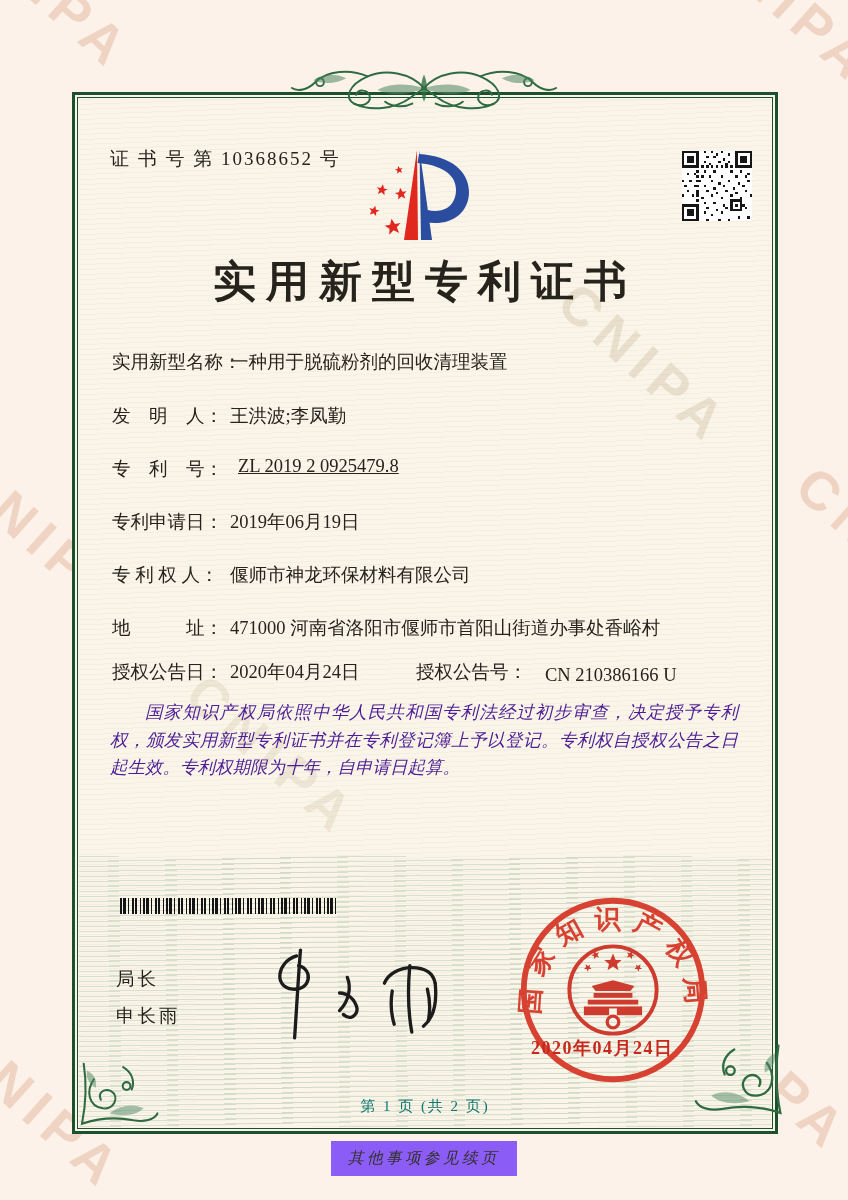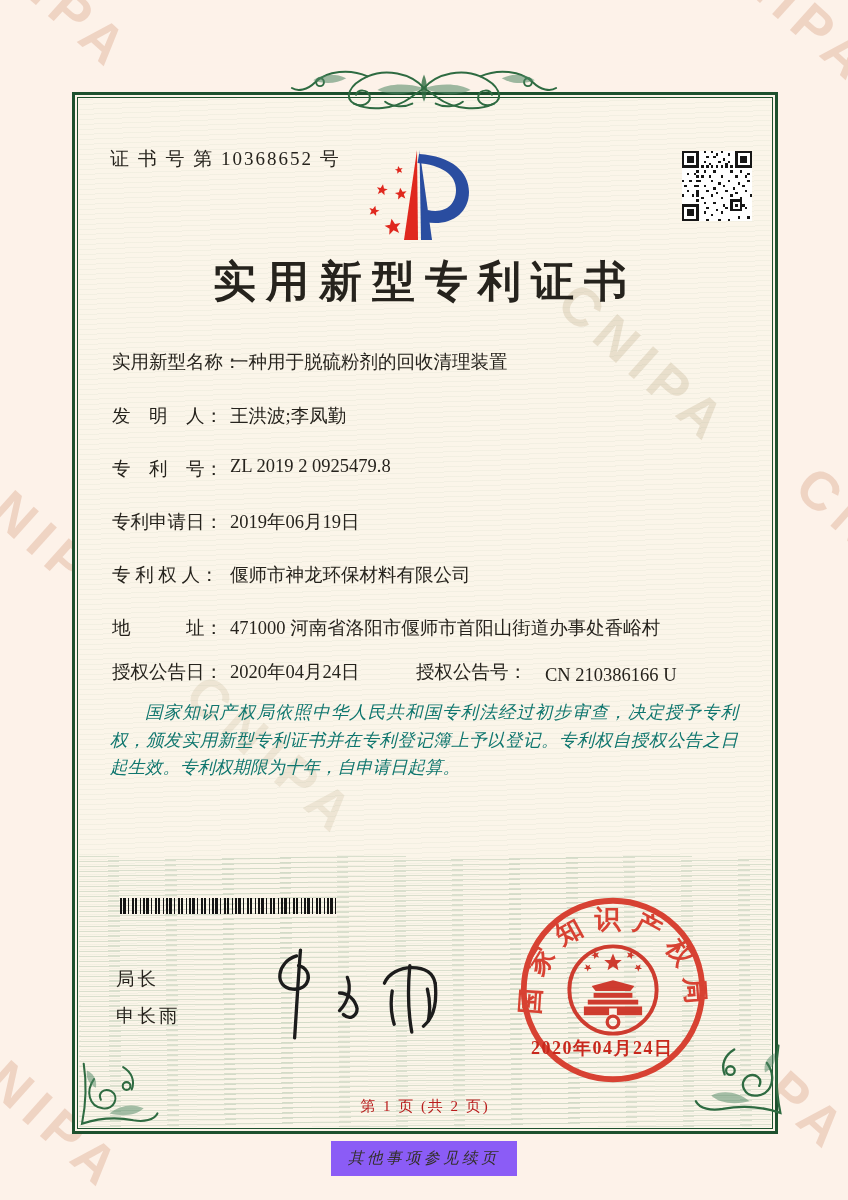--- a/index.html
+++ b/index.html
@@ -20,32 +20,32 @@
          background:repeating-linear-gradient(178deg,rgba(128,164,130,0.07) 0 1px,rgba(0,0,0,0) 1px 5px);}
   .waves-strong{position:absolute;left:79px;top:856px;width:692px;height:271px;z-index:2;
          background:repeating-linear-gradient(179deg,rgba(118,158,122,0.25) 0 1.2px,rgba(0,0,0,0) 1.2px 5px);}
 
   .flourish{position:absolute;z-index:3;}
 
   .txt{position:absolute;z-index:4;color:#26231d;}
   .cert-no{font-size:19px;letter-spacing:2px;}
   .title{left:72px;width:706px;text-align:center;font-size:43px;font-weight:bold;letter-spacing:10px;}
   .f-label,.f-value{position:absolute;z-index:4;font-size:18.5px;color:#26231d;white-space:nowrap;}
-  .paras{line-height:27.5px;font-size:17.5px;font-style:italic;text-align:justify;color:#0f766e;}
+  .paras{line-height:27.5px;font-size:17.5px;font-style:italic;text-align:justify;color:#4c1d95;}
   .paras p{margin:0;text-indent:2em;}
 
   .barcode{position:absolute;left:120px;top:898px;width:218px;height:16px;z-index:4;
     background:repeating-linear-gradient(90deg,#141414 0 2px,rgba(0,0,0,0) 2px 3px,#141414 3px 6px,
     rgba(0,0,0,0) 6px 8px,#141414 8px 9px,rgba(0,0,0,0) 9px 12px,#141414 12px 14px,
     rgba(0,0,0,0) 14px 15px,#141414 15px 17px,rgba(0,0,0,0) 17px 20px,#141414 20px 21px,rgba(0,0,0,0) 21px 23px);}
 
   .sig-label{font-size:18.5px;letter-spacing:3px;}
   .seal-date{position:absolute;left:531px;top:1036px;z-index:6;color:#c8281c;
              font-size:18px;font-weight:bold;letter-spacing:1.5px;}
-  .page-info{left:72px;width:706px;text-align:center;top:1097px;font-size:15px;letter-spacing:2px;color:#b91c1c;}
+  .page-info{left:72px;width:706px;text-align:center;top:1097px;font-size:15px;letter-spacing:2px;color:#0f766e;}
   .cont-note{position:absolute;left:331px;top:1141px;z-index:4;background:#8b5cf6;
              padding:7px 17px;font-size:15.5px;font-style:italic;letter-spacing:3.5px;color:#33302a;}
   svg{display:block;}
 </style>
 </head>
 <body>
 
 <div id="page">
 
   <span class="wm" style="left:-58px;top:-42px;">CNIPA</span>
@@ -154,21 +154,21 @@
   <div>
     <span class="f-label" style="left:112px;top:349px;">实用新型名称：</span>
     <span class="f-value" style="left:230px;top:349px;">一种用于脱硫粉剂的回收清理装置</span>
   </div>
   <div>
     <span class="f-label" style="left:112px;top:403px;">发　明　人：</span>
     <span class="f-value" style="left:230px;top:403px;">王洪波;李凤勤</span>
   </div>
   <div>
     <span class="f-label" style="left:112px;top:456px;">专　利　号：</span>
-    <span class="f-value" style="left:230px;top:456px;">ZL 2019 2 0925479.8</span>
+    <span class="f-value" style="left:238px;top:456px;text-decoration:underline;">ZL 2019 2 0925479.8</span>
   </div>
   <div>
     <span class="f-label" style="left:112px;top:509px;">专利申请日：</span>
     <span class="f-value" style="left:230px;top:509px;">2019年06月19日</span>
   </div>
   <div>
     <span class="f-label" style="left:112px;top:562px;">专 利 权 人：</span>
     <span class="f-value" style="left:230px;top:562px;">偃师市神龙环保材料有限公司</span>
   </div>
   <div>

